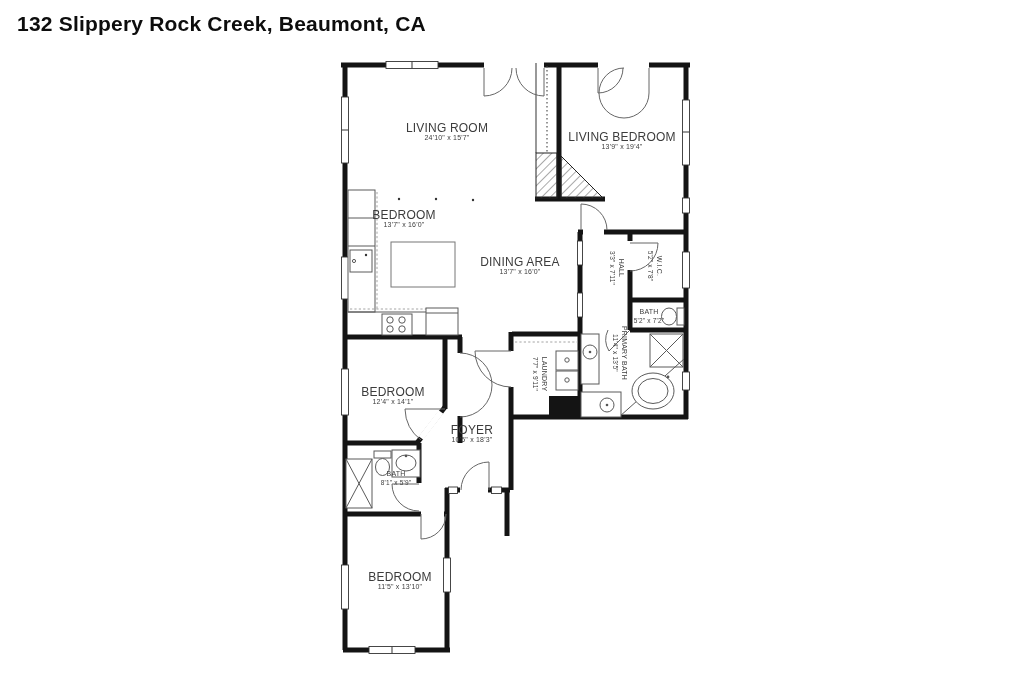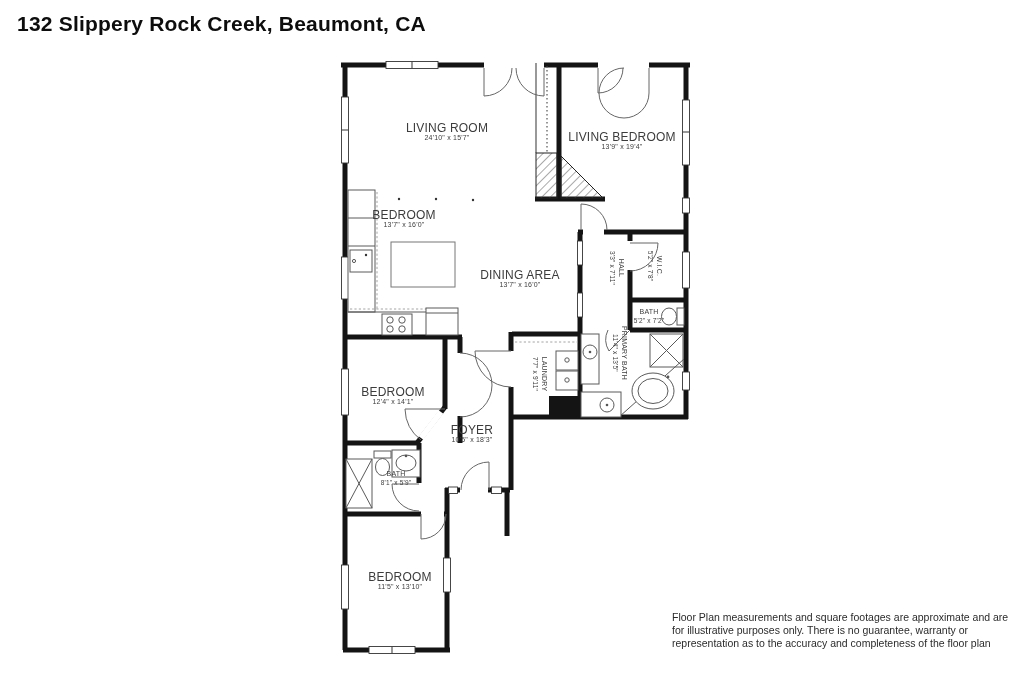--- a/index.html
+++ b/index.html
@@ -243,21 +243,21 @@
     <div class="dm">24'10" x 15'7"</div>
   </div>
   <div class="rl" style="left:622px;top:142px">
     <div class="nm">LIVING BEDROOM</div>
     <div class="dm">13'9" x 19'4"</div>
   </div>
   <div class="rl" style="left:404px;top:220px">
     <div class="nm">BEDROOM</div>
     <div class="dm">13'7" x 16'0"</div>
   </div>
-  <div class="rl" style="left:520px;top:280px">
+  <div class="rl" style="left:520px;top:267px">
     <div class="nm">DINING AREA</div>
     <div class="dm">13'7" x 16'0"</div>
   </div>
   <div class="rl rot sm" style="left:617px;top:268px">
     <div class="nm">HALL</div>
     <div class="dm">3'3" x 7'11"</div>
   </div>
   <div class="rl rot sm" style="left:655px;top:266px">
     <div class="nm">W.I.C.</div>
     <div class="dm">5'2" x 7'8"</div>
@@ -284,15 +284,14 @@
   </div>
   <div class="rl sm" style="left:396px;top:478px">
     <div class="nm">BATH</div>
     <div class="dm">8'1" x 5'9"</div>
   </div>
   <div class="rl" style="left:400px;top:582px">
     <div class="nm">BEDROOM</div>
     <div class="dm">11'5" x 13'10"</div>
   </div>
 
-  <div class="disclaimer">Floor Plan measurements and square footages are approximate and are for illustrative purposes only. There is no guarantee, warranty or representation as to the accuracy and completeness of the floor plan</div>
 
 </div>
 
 </body></html>

